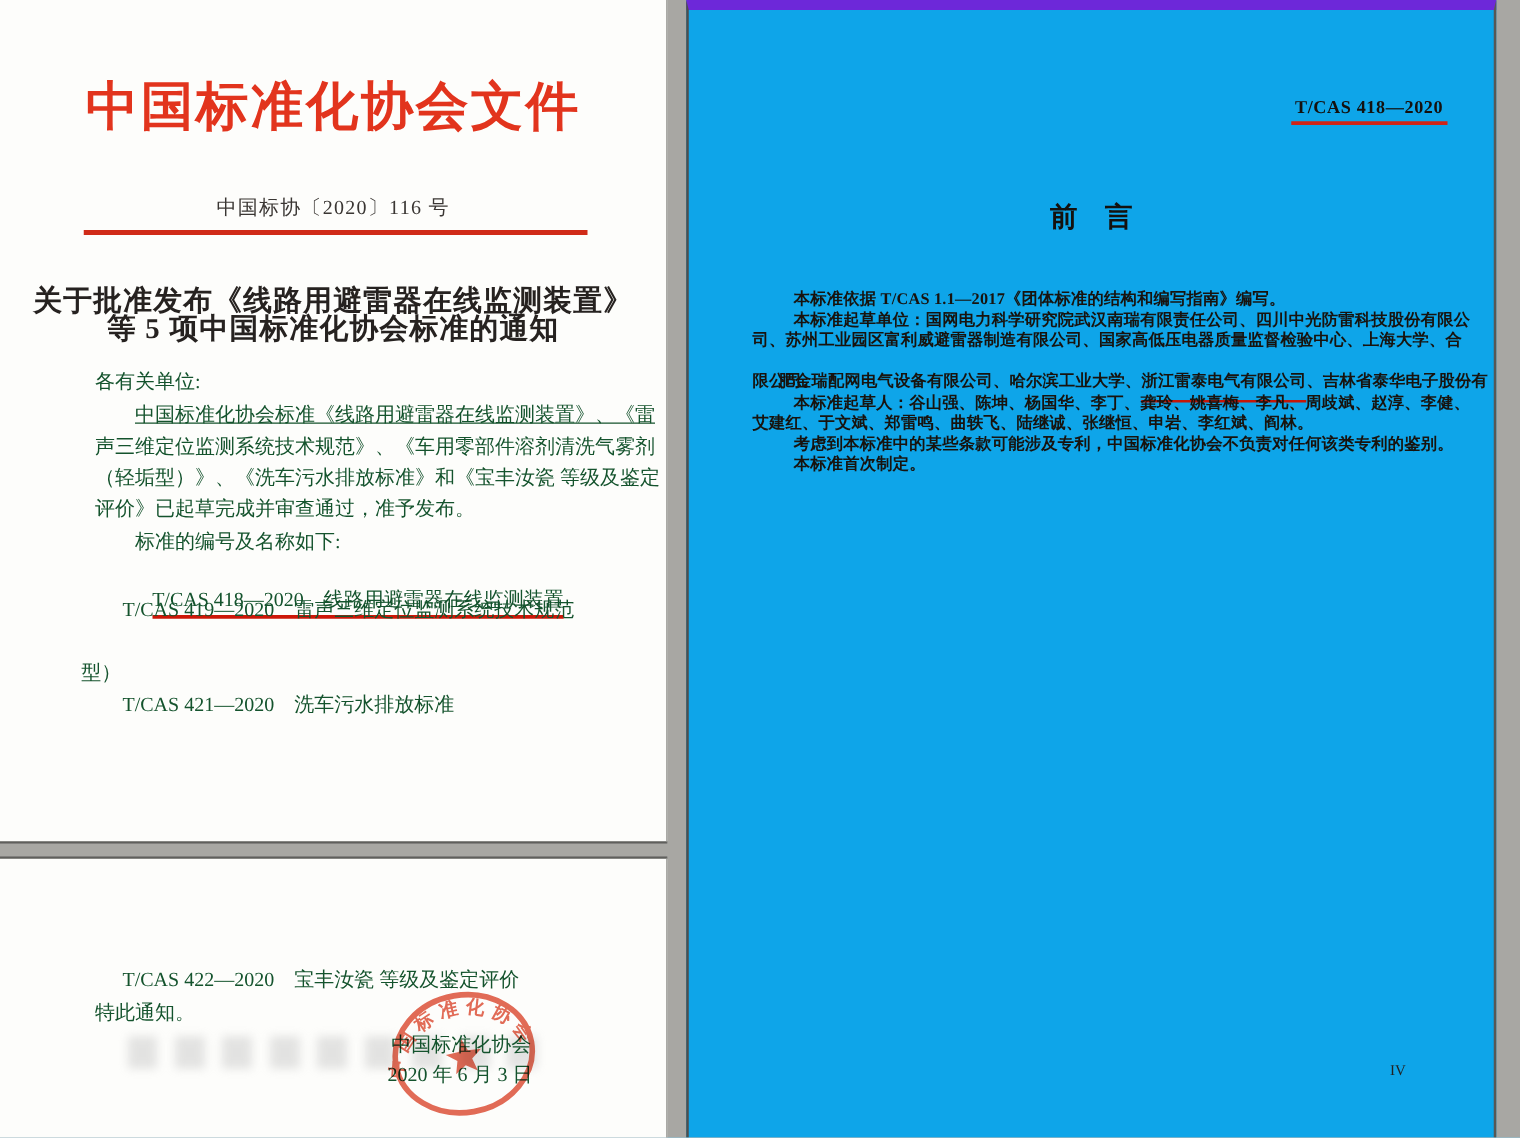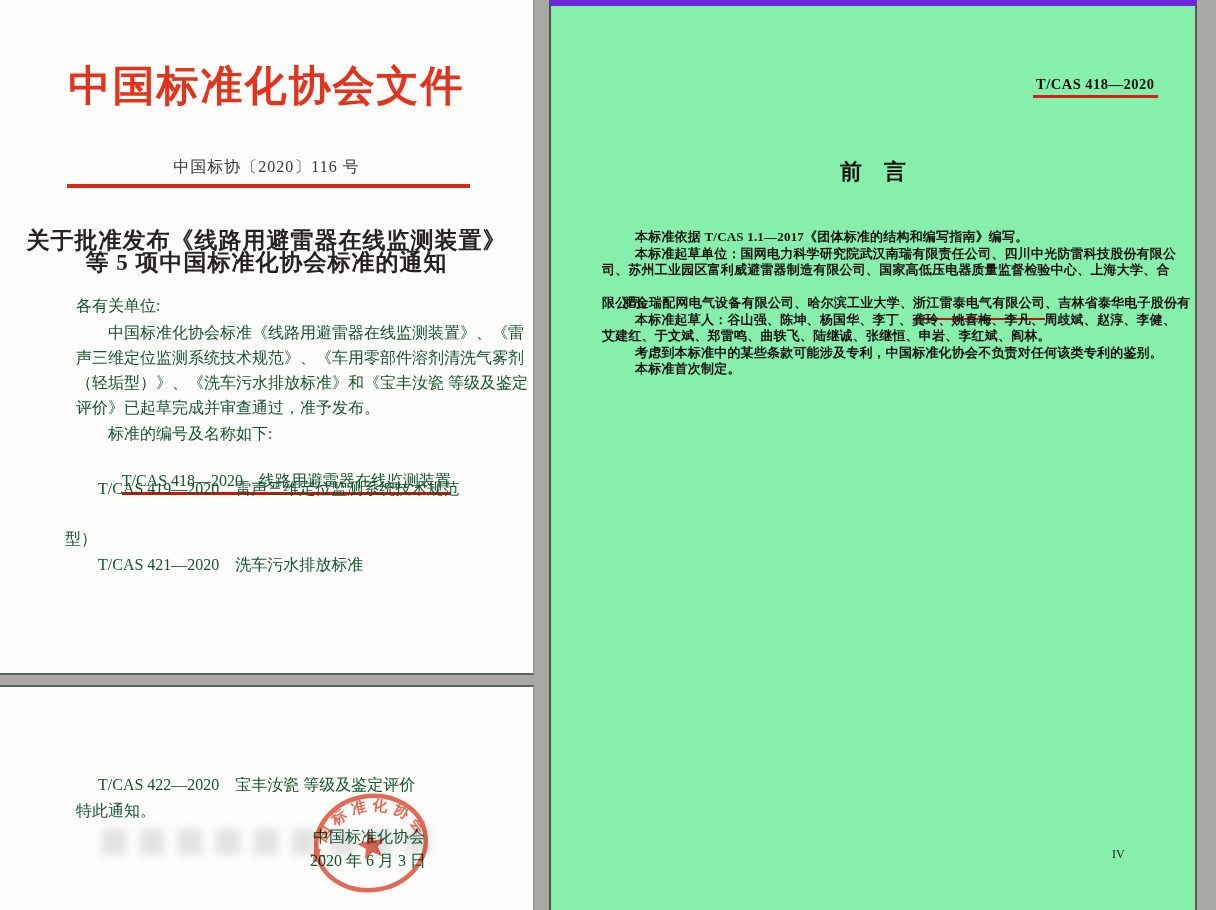--- a/index.html
+++ b/index.html
@@ -3,22 +3,22 @@
 <meta charset="utf-8">
 <style>
   html,body{margin:0;padding:0;}
   body{width:1216px;height:910px;overflow:hidden;background:#a8a7a3;
        font-family:"Liberation Serif", serif;}
   .canvas{position:relative;width:1216px;height:910px;background:#a8a7a3;}
 
   .page{position:absolute;background:#fdfdfb;}
   .left-p1{left:0;top:0;width:533px;height:673px;border-bottom:2px solid #5f5f5c;border-right:1px solid #8e8e8a;}
   .left-p2{left:0;top:685px;width:533px;height:225px;border-top:2px solid #5f5f5c;border-right:1px solid #8e8e8a;}
-  .right-p{left:549px;top:0;width:648px;height:910px;background:#86efac;box-sizing:border-box;
-           border-left:2px solid #4e4e4c;border-top:6px solid #6d28d9;border-right:2px solid #585855;}
+  .right-p{left:549px;top:0;width:648px;height:910px;background:#0ea5e9;box-sizing:border-box;
+           border-left:2px solid #4e4e4c;border-top:8px solid #6d28d9;border-right:2px solid #585855;}
 
   .ln{position:absolute;white-space:pre;line-height:1.25;}
   .letterhead{width:100%;text-align:center;font-size:42px;font-weight:700;color:#e2341d;letter-spacing:2px;}
   .docnum{width:100%;text-align:center;font-size:16px;color:#3a3633;letter-spacing:1px;}
   .redrule{position:absolute;background:#d02b18;}
   .notice-title{width:100%;text-align:center;font-size:23px;font-weight:700;color:#262220;letter-spacing:1px;}
   .lp-body{font-size:16px;color:#14532d;}
   .std-underline{border-bottom:3px solid #cc1708;padding-bottom:3px;}
 
   .rp-head{font-size:14.5px;font-weight:700;color:#14110e;letter-spacing:.5px;
@@ -39,21 +39,21 @@
 <div class="canvas">
 
   <section class="page left-p1">
     <div class="ln letterhead" style="top:60px;left:0;">中国标准化协会文件</div>
     <div class="ln docnum" style="top:157px;left:0;">中国标协〔2020〕116 号</div>
     <div class="redrule" style="top:184px;left:67px;width:403px;height:4px;"></div>
     <div class="ln notice-title" style="top:228px;left:0;font-family:Liberation Mono, monospace;">关于批准发布《线路用避雷器在线监测装置》</div>
     <div class="ln notice-title" style="top:249px;left:0;">等 5 项中国标准化协会标准的通知</div>
 
     <div class="ln lp-body" style="top:296px;left:76px;">各有关单位:</div>
-    <div class="ln lp-body" style="top:323px;left:108px;">中国标准化协会标准《线路用避雷器在线监测装置》、《雷</div>
+    <div class="ln lp-body" style="top:323px;left:108px;text-decoration:underline;">中国标准化协会标准《线路用避雷器在线监测装置》、《雷</div>
     <div class="ln lp-body" style="top:348px;left:76px;">声三维定位监测系统技术规范》、《车用零部件溶剂清洗气雾剂</div>
     <div class="ln lp-body" style="top:373px;left:76px;">（轻垢型）》、《洗车污水排放标准》和《宝丰汝瓷 等级及鉴定</div>
     <div class="ln lp-body" style="top:398px;left:76px;">评价》已起草完成并审查通过，准予发布。</div>
     <div class="ln lp-body" style="top:424px;left:108px;">标准的编号及名称如下:</div>
 
     <div class="ln lp-body" style="top:451px;left:98px;">
       <span class="std-underline">T/CAS 418—2020　线路用避雷器在线监测装置</span>
     </div>
     <div class="ln lp-body" style="top:479px;left:98px;">T/CAS 419—2020　雷声三维定位监测系统技术规范</div>
     <div class="ln lp-body" style="top:529px;left:65px;">型）</div>

